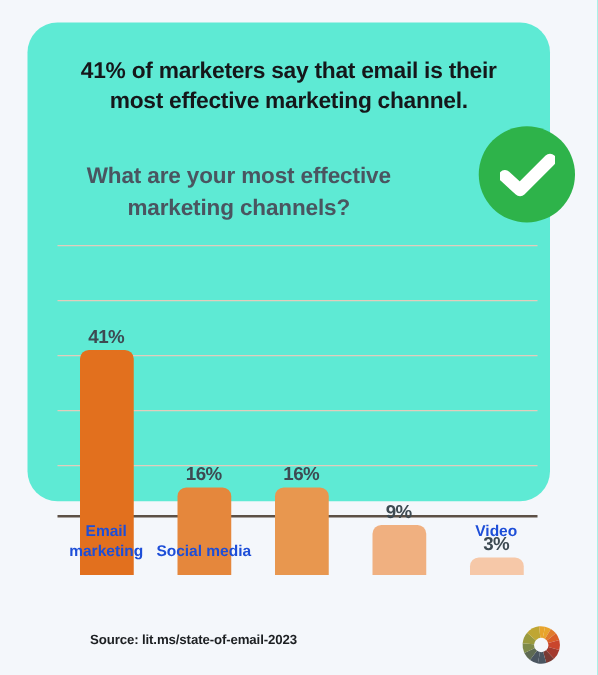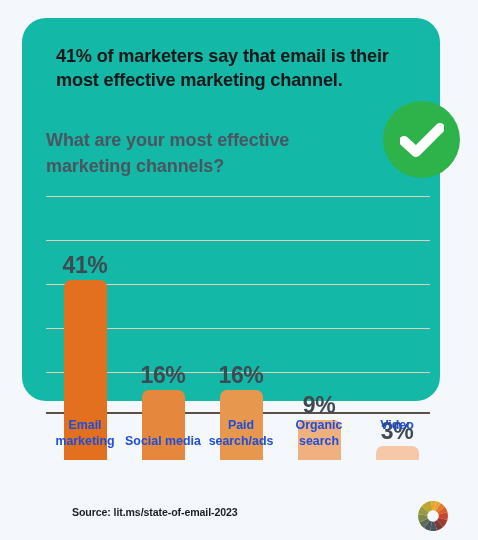--- a/index.html
+++ b/index.html
@@ -15,22 +15,23 @@
     position: relative;
   }
 
   
   #card {
     position: absolute;
     left: 22px;
     top: 18px;
     width: 418px;
     height: 383px;
-    background: #14b8a6;
+    background: #5eead4;
     border-radius: 24px;
+    text-align: center;
   }
 
   
   #headline {
     position: absolute;
     left: 34px;
     top: 26px;
     width: 350px;
     font-size: 18.2px;
     font-weight: bold;
@@ -109,21 +110,21 @@
     left: 0;
     right: 0;
     bottom: 0;
     height: 100%;
     display: flex;
     flex-direction: column;
     justify-content: flex-end;
     align-items: center;
   }
   .bar-value {
-    font-size: 23px;
+    font-size: 15px;
     font-weight: bold;
     color: #3D4A52;
     letter-spacing: -0.4px;
     margin-bottom: 3px;
     line-height: 1;
   }
   .bar-rect {
     width: 43px;
     border-radius: 7px 7px 0 0;
   }
@@ -200,29 +201,27 @@
         <div class="bar-rect" style="height:70px;background:#E5873C;"></div>
       </div>
       <div class="bar-label" style="top:240px;margin-top:16px;">Social media</div>
     </div>
 
     <div class="bar-slot" style="left:156px;">
       <div class="bar-col" style="height:235px;">
         <div class="bar-value">16%</div>
         <div class="bar-rect" style="height:70px;background:#E8974F;"></div>
       </div>
-      <div class="bar-label" style="top:240px;">Paid search/ads</div>
     </div>
 
     <div class="bar-slot" style="left:234px;">
       <div class="bar-col" style="height:235px;">
         <div class="bar-value">9%</div>
         <div class="bar-rect" style="height:40px;background:#F0B080;"></div>
       </div>
-      <div class="bar-label" style="top:240px;">Organic search</div>
     </div>
 
     <div class="bar-slot" style="left:312px;">
       <div class="bar-col" style="height:235px;">
         <div class="bar-value">3%</div>
         <div class="bar-rect" style="height:14px;background:#F6C8A8;"></div>
       </div>
       <div class="bar-label" style="top:240px;">Video</div>
     </div>
 

